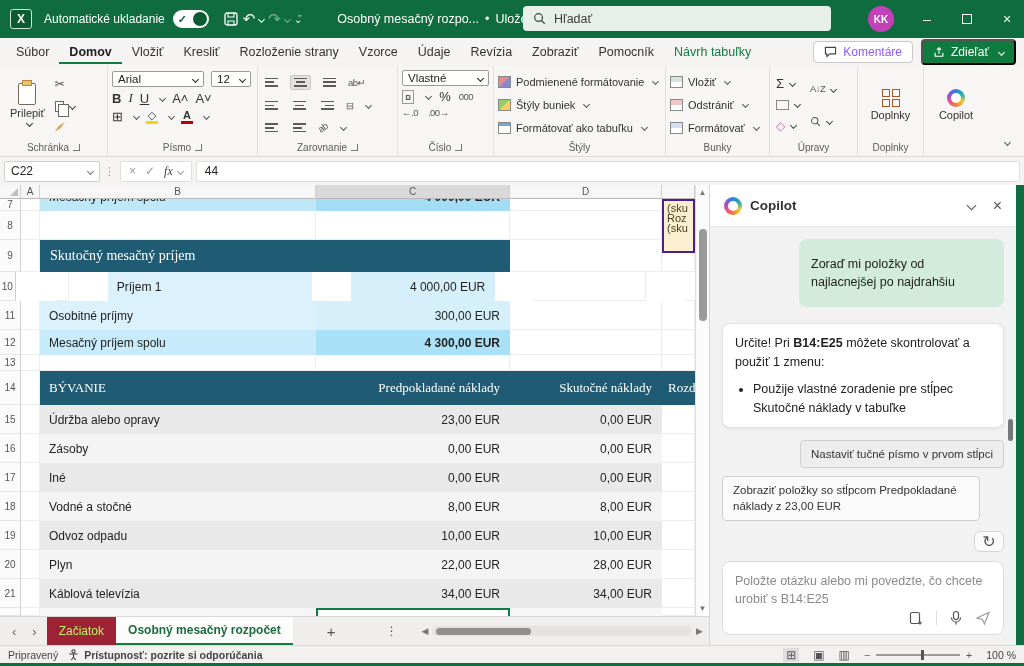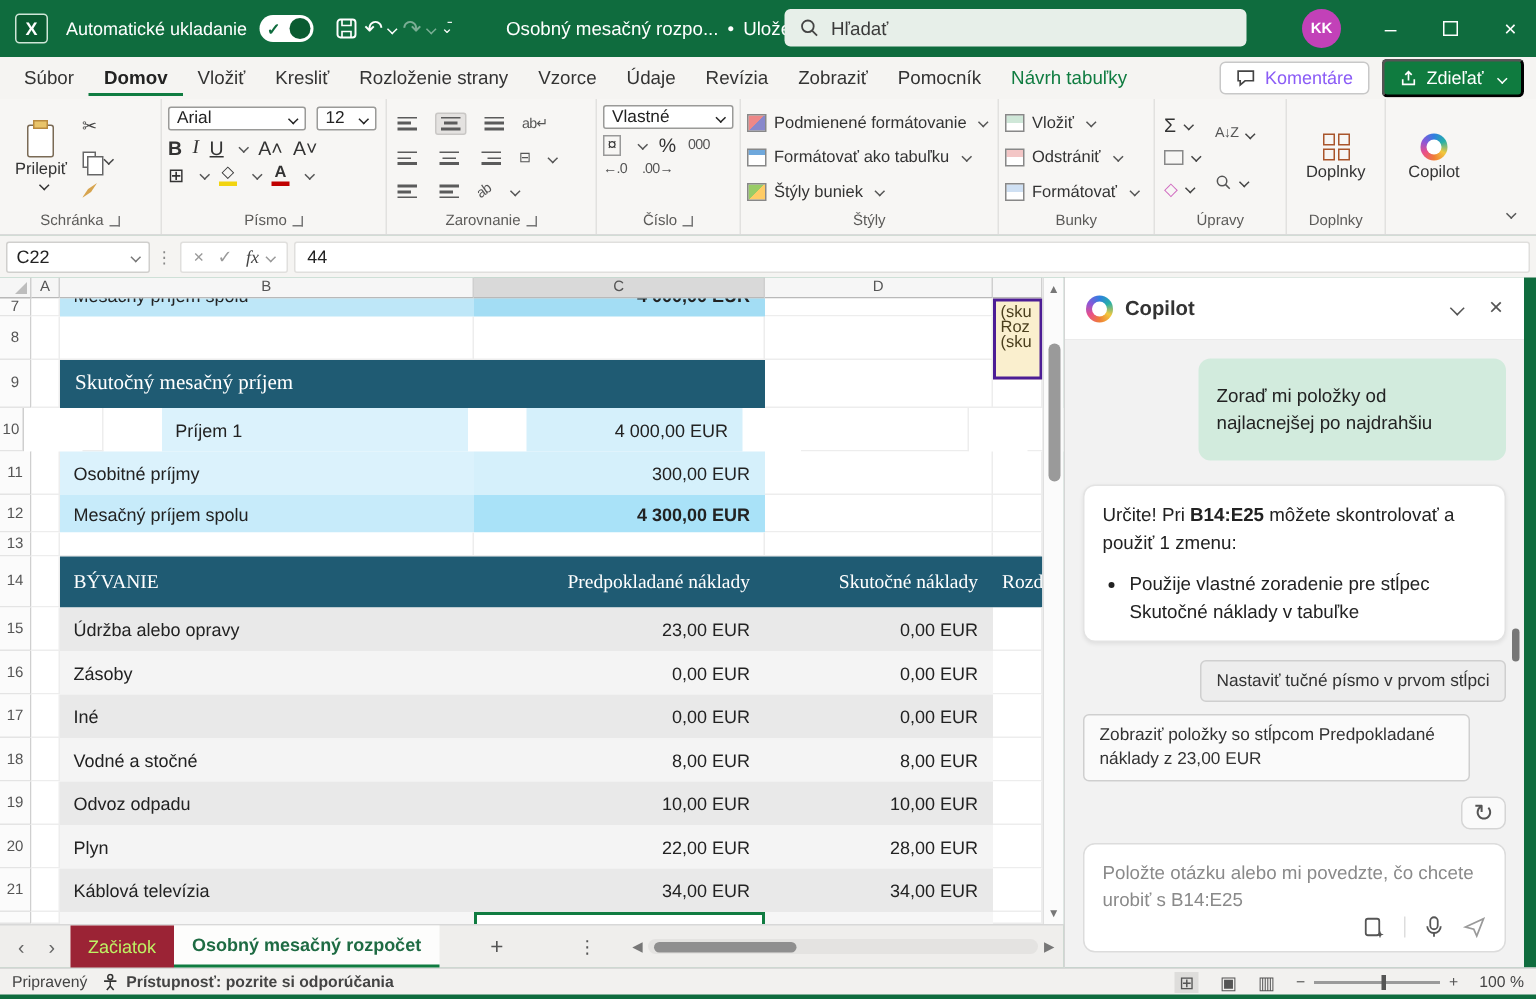--- a/index.html
+++ b/index.html
@@ -427,27 +427,27 @@
 
     <div class="rgroup" style="width:172px">
       <div class="rg-body">
         <div style="display:flex;flex-direction:column;justify-content:space-around;width:100%">
           <div class="strow">
               <span class="sticon st1"></span>
               <span>Podmienené formátovanie</span>
               <span class="chv" style="color:#555"></span>
             </div>
           <div class="strow">
+              <span class="sticon st3"></span>
+              <span>Štýly buniek</span>
+              <span class="chv" style="color:#555"></span>
+            </div>
+          <div class="strow">
               <span class="sticon st2"></span>
               <span>Formátovať ako tabuľku</span>
-              <span class="chv" style="color:#555"></span>
-            </div>
-          <div class="strow">
-              <span class="sticon st3"></span>
-              <span>Štýly buniek</span>
               <span class="chv" style="color:#555"></span>
             </div>
         </div>
       </div>
       <div class="rg-label">
           <span>Štýly</span>
         </div>
     </div>
 
     <div class="rgroup" style="width:104px">

